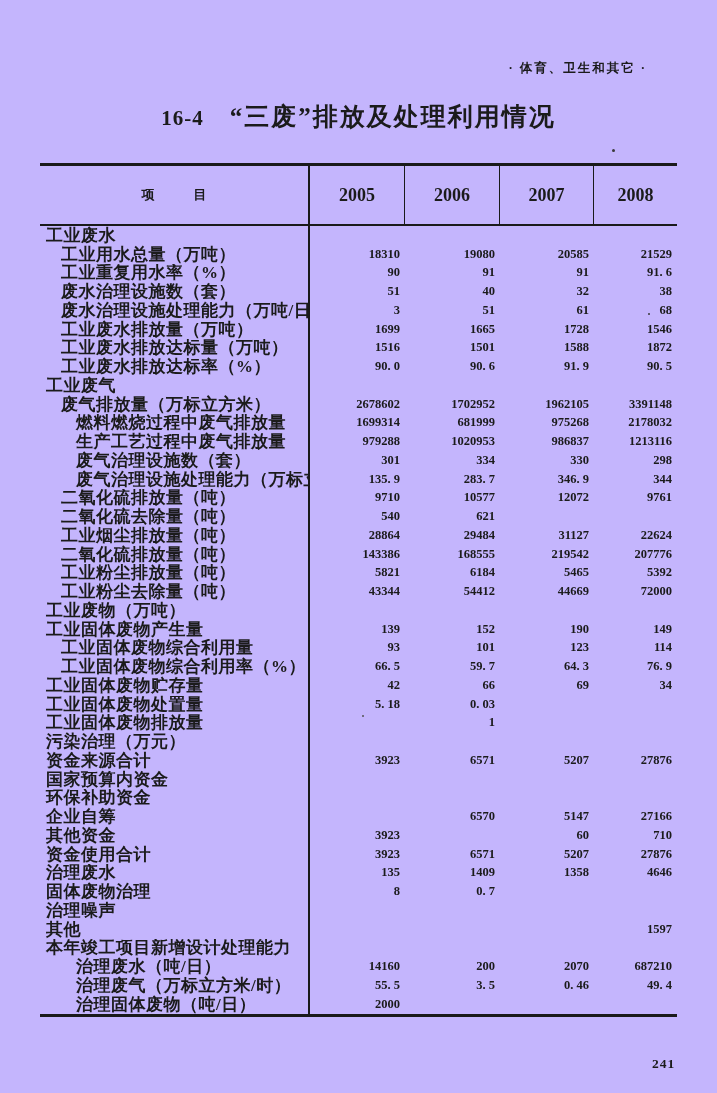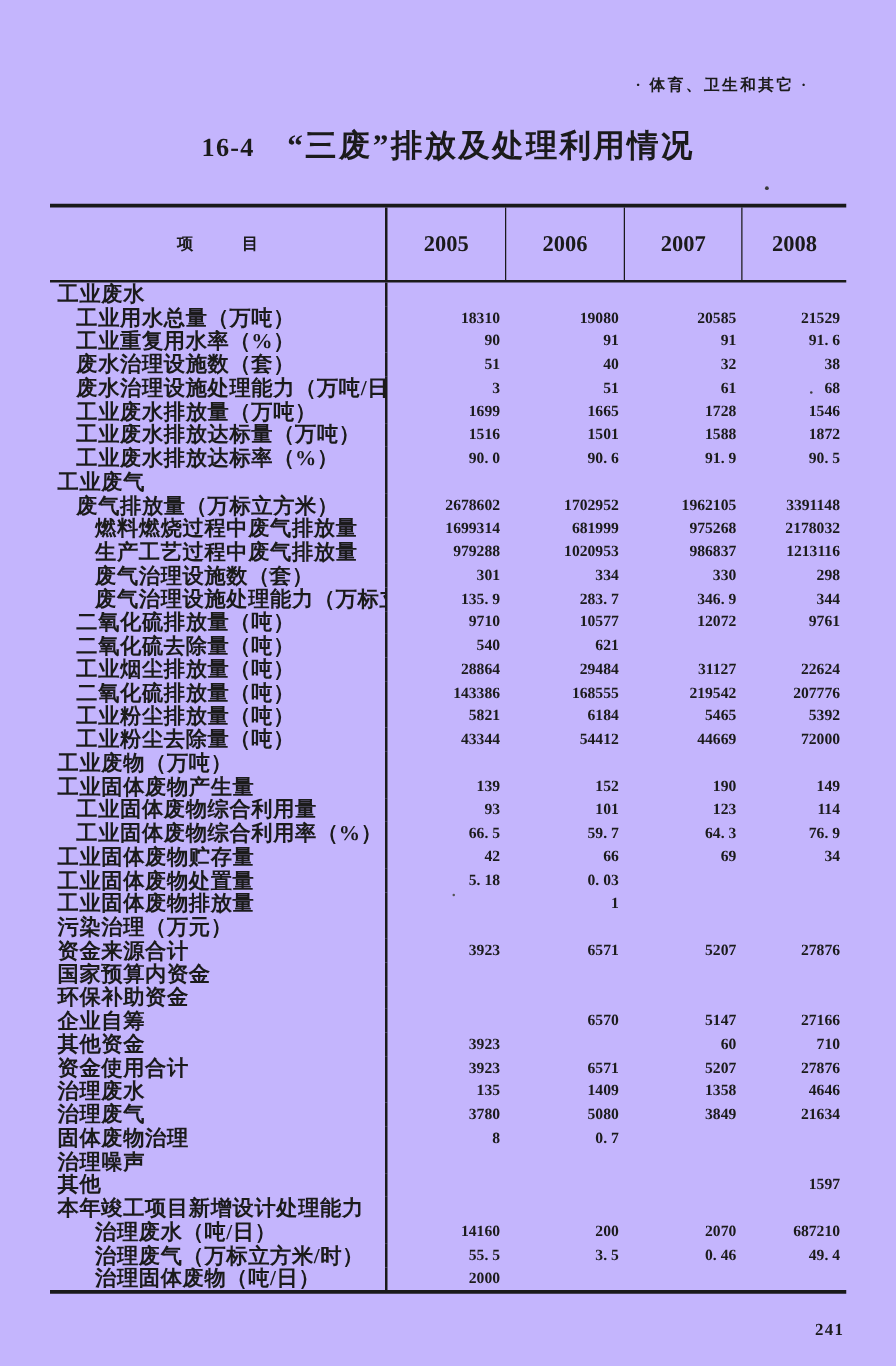--- a/index.html
+++ b/index.html
@@ -337,27 +337,20 @@
           <div class="cell-val c3">27876</div>
         </div>
         <div class="row">
           <div class="cell-label ind0">治理废水</div>
           <div class="cell-val c0">135</div>
           <div class="cell-val c1">1409</div>
           <div class="cell-val c2">1358</div>
           <div class="cell-val c3">4646</div>
         </div>
         <div class="row">
-          <div class="cell-label ind0">治理废气</div>
-          <div class="cell-val c0">3780</div>
-          <div class="cell-val c1">5080</div>
-          <div class="cell-val c2">3849</div>
-          <div class="cell-val c3">21634</div>
-        </div>
-        <div class="row">
           <div class="cell-label ind0">固体废物治理</div>
           <div class="cell-val c0">8</div>
           <div class="cell-val c1">0. 7</div>
           <div class="cell-val c2"></div>
           <div class="cell-val c3"></div>
         </div>
         <div class="row">
           <div class="cell-label ind0">治理噪声</div>
           <div class="cell-val c0"></div>
           <div class="cell-val c1"></div>

